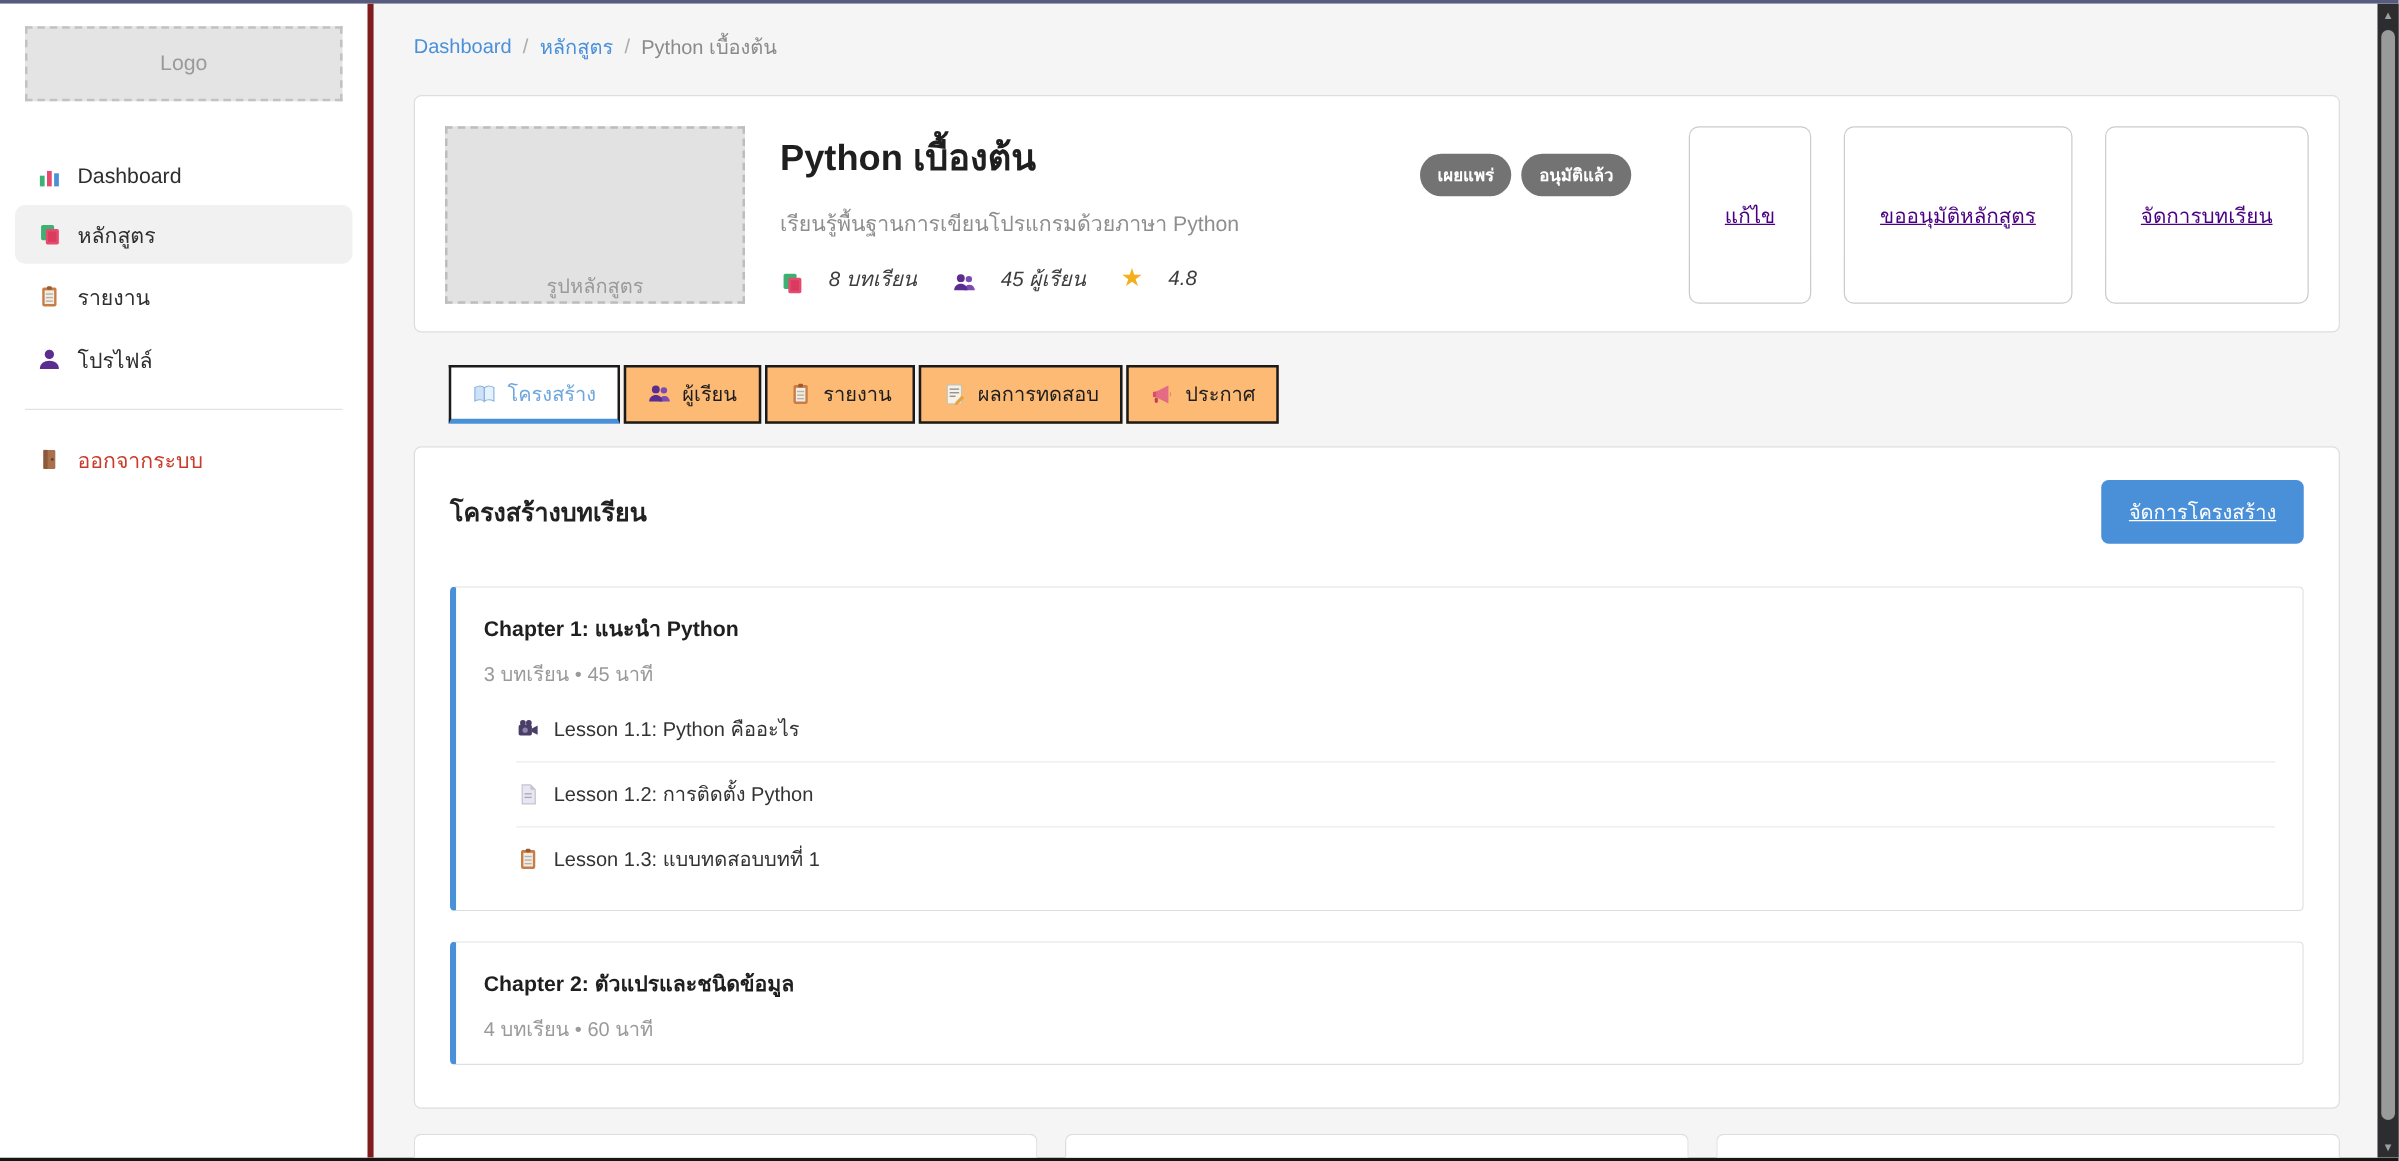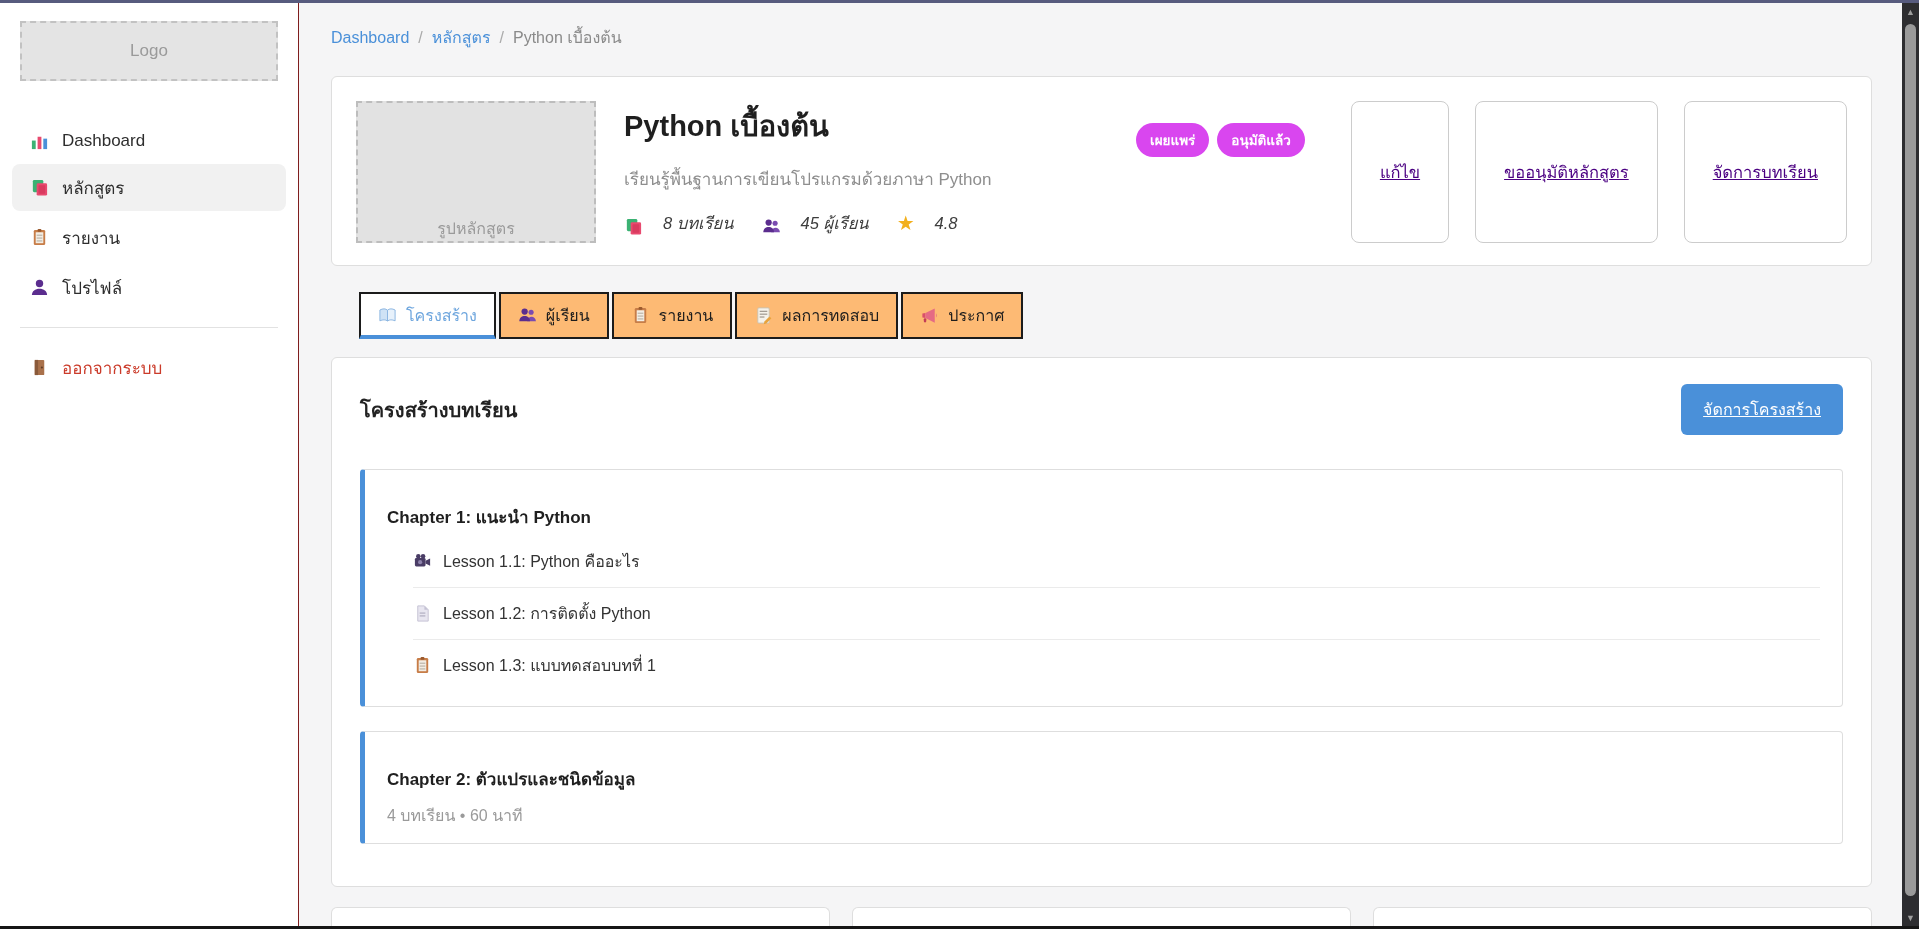--- a/index.html
+++ b/index.html
@@ -3,21 +3,21 @@
 <meta charset="utf-8">
 <style>
   * { margin:0; padding:0; box-sizing:border-box; }
   html,body { width:1919px; height:929px; overflow:hidden; background:#fff;
     font-family:"Liberation Sans","DejaVu Sans",sans-serif; }
   .topbar { height:3px; background:#575b7e; width:100%; }
   .bottombar { height:3px; background:#161616; width:100%; }
   .app { display:flex; height:923px; width:100%; }
 
   
-  .sidebar { width:299px; background:#fff; border-right:1px solid #7f1d1d; flex:none; }
+  .sidebar { width:299px; background:#fff; border-right:5px solid #7f1d1d; flex:none; }
   .logo-box { margin:18px 20px 40px; height:60px; background:#e4e4e4;
     border:2px dashed #c2c2c2; display:flex; align-items:center; justify-content:center;
     color:#9a9a9a; font-size:17px; }
   .side-item { display:flex; align-items:center; gap:13px; padding:10px 18px;
     margin:3px 12px; font-size:17px; color:#2e2e2e; border-radius:8px; cursor:pointer; }
   .side-item.active { background:#f1f1f1; }
   .side-divider { border-top:1px solid #e2e2e2; margin:16px 20px; }
   .logout { display:flex; align-items:center; gap:13px; padding:10px 18px; margin:14px 12px;
     font-size:17px; color:#cb3b2a; cursor:pointer; }
   .logout .lbl { }
@@ -37,42 +37,42 @@
   .course-card { display:flex; gap:28px; padding:24px; height:190px; align-items:flex-start; }
   .course-thumb { width:240px; height:142px; background:#e2e2e2; border:2px dashed #bdbdbd;
     display:flex; align-items:flex-end; justify-content:center; color:#9a9a9a; font-size:16px; flex:none; }
   .course-info { flex:1; min-width:0; padding-top:2px; }
   .course-title { font-size:29px; font-weight:bold; color:#1f1f1f; margin-bottom:16px; }
   .course-desc { font-size:17px; color:#8e8e8e; margin-bottom:18px; }
   .course-stats { display:flex; gap:28px; align-items:center; font-size:16.5px; color:#3d3d3d; }
   .stat { display:flex; align-items:flex-end; gap:20px;font-style:italic; }
   .star-glyph { color:#f2b01e; font-size:20px; line-height:1; }
   .course-badges { display:flex; gap:8px; margin-top:22px; flex:none; }
-  .badge { background:#d946ef; color:#fff; font-size:13.5px; font-weight:bold;
+  .badge { background:#737373; color:#fff; font-size:13.5px; font-weight:bold;
     padding:6px 14px; border-radius:999px; white-space:nowrap; }
   .course-actions { display:flex; gap:26px; margin-left:18px; flex:none; }
   .action-card { height:142px; border:1px solid #ccc; border-radius:8px; background:#fff;
     display:flex; align-items:center; justify-content:center; padding:0 28px; cursor:pointer; }
   .action-card .alink { color:#4b0082; text-decoration:underline; font-size:16.5px; white-space:nowrap; }
 
   
   .tabs { display:flex; gap:3px; margin-top:26px;padding-left:28px; }
   .tab { display:flex; align-items:center; gap:9px; padding:9px 17px; background:#fdba74;
     border:2px solid #1b1b1b; font-size:16px; color:#1d1d1d; cursor:pointer; white-space:nowrap; }
   .tab.active { color:#6ea6de; border-bottom:4px solid #4a90d9; padding-bottom:7px; background:#fff; }
 
   
   .structure-card { margin-top:18px; padding:26px 28px; height:530px; overflow:hidden; }
   .structure-head { display:flex; justify-content:space-between; align-items:center; }
   .structure-title { font-size:20px; font-weight:bold; color:#222; }
   .manage-btn { background:#4a90d9; border:none; border-radius:6px; padding:13px 22px; cursor:pointer; }
   .manage-btn .alink { color:#fff; text-decoration:underline; font-size:16px; font-weight:500; }
 
   .chapter { border:1px solid #dedede; border-left:5px solid #4a90d9; border-radius:4px;
-    padding:33px 22px 15px; margin-top:34px; background:#fff; }
+    padding:19px 22px 15px; margin-top:34px; background:#fff; }
   .chapter + .chapter { margin-top:24px; }
   .chapter-title { font-size:17px; font-weight:bold; color:#1f1f1f; }
   .chapter-meta { font-size:16px; color:#9a9a9a; margin-top:11px; }
   .lessons { margin:6px 0 0 26px; }
   .lesson { display:flex; align-items:center; gap:11px; padding:13px 0; font-size:16px; color:#333; }
   .lesson + .lesson { border-top:1px solid #ebebeb; }
 
   
   .bottom-row { display:flex; gap:22px; margin-top:20px; }
   .bottom-card { flex:1; height:40px; background:#fff; border:1px solid #dedede;
@@ -319,20 +319,21 @@
     <section class="card structure-card">
       <div class="structure-head">
         <h2 class="structure-title">โครงสร้างบทเรียน</h2>
         <button class="manage-btn">
           <span class="alink">จัดการโครงสร้าง</span>
         </button>
       </div>
 
       <div class="chapter">
         <div class="chapter-title">Chapter 1: แนะนำ Python</div>
+        <div class="chapter-meta">3 บทเรียน • 45 นาที</div>
         <div class="lessons">
           <div class="lesson">
             <span class="icon">
                 <svg viewBox="0 0 20 20">
                   <use href="#i-video-camera"></use>
                 </svg>
               </span>
             <span>Lesson 1.1: Python คืออะไร</span>
           </div>
           <div class="lesson">

